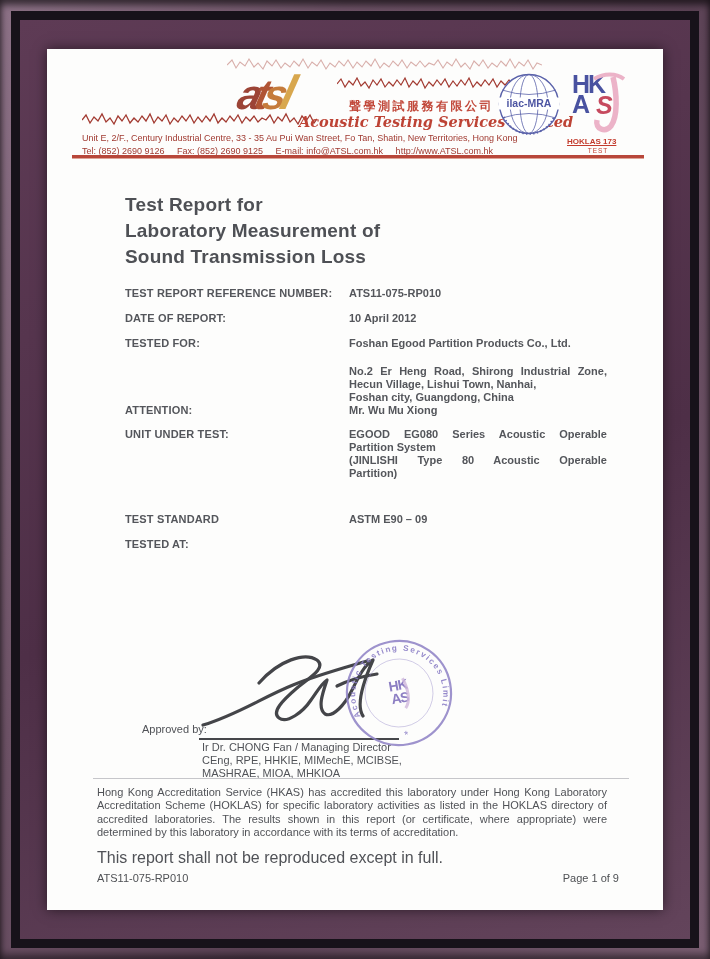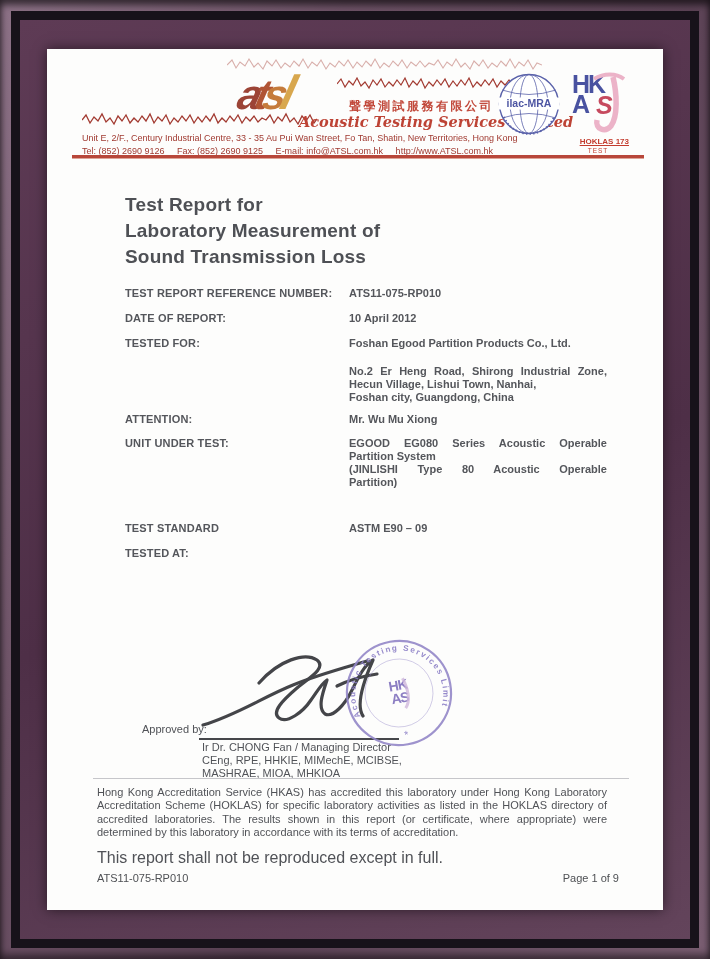--- a/index.html
+++ b/index.html
@@ -28,34 +28,34 @@
   .addr{position:absolute;left:35px;top:84px;font-size:9px;color:#a03a31;white-space:pre;}
   .tel{position:absolute;left:35px;top:96.5px;font-size:9px;color:#a03a31;white-space:pre;}
   .red-rule{position:absolute;left:25px;right:19px;top:106px;height:3px;
     background:#b8473a;border-bottom:1px solid #dda396;}
   .ilac{position:absolute;left:450px;top:23px;}
   .hkas{position:absolute;left:525px;top:25px;width:60px;}
   .hkas .hk{font-weight:900;font-size:25px;line-height:20px;letter-spacing:-2px;color:#4952a0;}
   .hkas .s-red{position:absolute;left:24px;top:17px;font-style:italic;font-weight:900;
     font-size:25px;color:#c64a5e;}
   .hkas svg{position:absolute;left:14px;top:-2px;}
-  .hoklas{position:absolute;left:520px;top:88px;width:62px;text-align:right;
+  .hoklas{position:absolute;left:520px;top:88px;width:62px;text-align:left;
     font-size:8px;font-weight:800;color:#c33b2d;text-decoration:underline;}
   .hoklas-sub{position:absolute;left:520px;top:97.5px;width:62px;text-align:center;
     font-size:6.5px;letter-spacing:1px;color:#c33b2d;}
 
   
   .title{position:absolute;left:78px;top:143px;font-size:19px;font-weight:bold;
     line-height:26px;color:#4e5055;letter-spacing:.2px;}
   .fields{position:absolute;left:78px;top:238px;width:482px;color:#54565b;}
   .frow{display:flex;font-size:11px;font-weight:bold;line-height:13px;}
   .flabel{width:224px;flex:none;letter-spacing:.15px;}
   .fvalue{flex:1;}
   .jl{text-align:justify;text-align-last:justify;}
-  .m12{margin-bottom:12px;}.m15{margin-bottom:15px;}.m7{margin-bottom:9px;align-items:center;}
+  .m12{margin-bottom:12px;}.m15{margin-bottom:15px;}.m7{margin-bottom:0;align-items:center;}
   .m11{margin-bottom:11px;justify-content:flex-end;}.m33{margin-bottom:33px;}
 
   
   .approved-label{position:absolute;left:95px;top:674px;font-size:11px;color:#4f5156;}
   .sig-svg{position:absolute;left:148px;top:598px;}
   .sig-line{position:absolute;left:152px;top:689px;width:200px;height:1.5px;background:#46474b;}
   .name-block{position:absolute;left:155px;top:692px;font-size:11px;line-height:12.8px;color:#515358;}
   .stamp{position:absolute;left:296px;top:588px;transform:rotate(-10deg);opacity:.9;}
 
   

